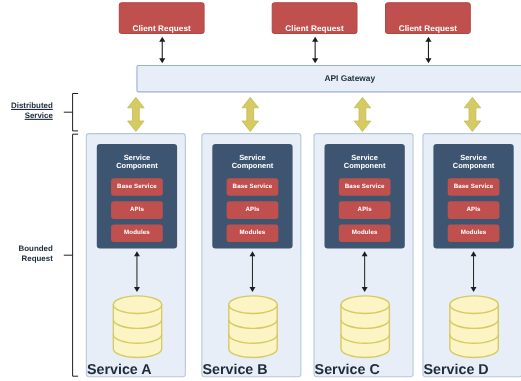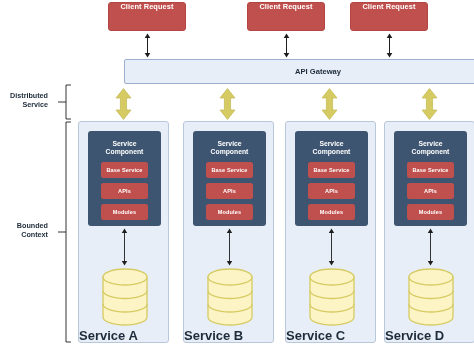--- a/index.html
+++ b/index.html
@@ -20,21 +20,21 @@
 
   
   .client-box {
     position: absolute;
     width: 78px;
     height: 29px;
     background: #c0504d;
     border: 1px solid #b34643;
     border-radius: 3px;
     display: flex;
-    align-items: flex-start;
+    align-items: flex-end;
     justify-content: center;
     box-sizing: border-box;
   }
   .client-box .label {
     color: #ffffff;
     font-size: 7.4px;
     font-weight: bold;
     letter-spacing: .1px;
     text-align: center;
     line-height: 1.1;
@@ -209,31 +209,31 @@
     <path d="M8.5 0.5 L16 10 L11.6 10 L11.6 22 L16 22 L8.5 31.5 L1 22 L5.4 22 L5.4 10 L1 10 Z" fill="#d6cb63" stroke="#c2b74f" stroke-width="0.7" stroke-linejoin="round"></path>
   </svg>
   <svg class="yellow-arrow" style="left:321px; top:88px;" viewBox="0 0 17 32">
     <path d="M8.5 0.5 L16 10 L11.6 10 L11.6 22 L16 22 L8.5 31.5 L1 22 L5.4 22 L5.4 10 L1 10 Z" fill="#d6cb63" stroke="#c2b74f" stroke-width="0.7" stroke-linejoin="round"></path>
   </svg>
   <svg class="yellow-arrow" style="left:421px; top:88px;" viewBox="0 0 17 32">
     <path d="M8.5 0.5 L16 10 L11.6 10 L11.6 22 L16 22 L8.5 31.5 L1 22 L5.4 22 L5.4 10 L1 10 Z" fill="#d6cb63" stroke="#c2b74f" stroke-width="0.7" stroke-linejoin="round"></path>
   </svg>
 
   <div class="bracket-group" style="left:0px; top:84px; width:72px; height:36px;">
-    <div class="bracket-label" style="left:0px; top:7px; width:48px;">Distributed
+    <div class="bracket-label" style="left:0px; top:7px; width:48px;text-decoration:underline;">Distributed
 Service</div>
     <svg style="position:absolute; left:50px; top:0px;" width="22" height="36" viewBox="0 0 22 36">
       <path d="M21 1 L16 1 L16 35 L21 35" fill="none" stroke="#1d1d1d" stroke-width="0.9"></path>
       <line x1="16" y1="18" x2="8" y2="18" stroke="#1d1d1d" stroke-width="0.9"></line>
     </svg>
   </div>
 
   <div class="bracket-group" style="left:0px; top:121px; width:72px; height:222px;">
     <div class="bracket-label" style="left:0px; top:100px; width:48px;">Bounded
-Context</div>
+Request</div>
     <svg style="position:absolute; left:50px; top:0px;" width="22" height="222" viewBox="0 0 22 222">
       <path d="M21 1 L16 1 L16 221 L21 221" fill="none" stroke="#1d1d1d" stroke-width="0.9"></path>
       <line x1="16" y1="111" x2="8" y2="111" stroke="#1d1d1d" stroke-width="0.9"></line>
     </svg>
   </div>
 
   <div class="service-panel" style="left:78px;">
     <div class="component-box">
       <div class="component-title">Service
 Component</div>

